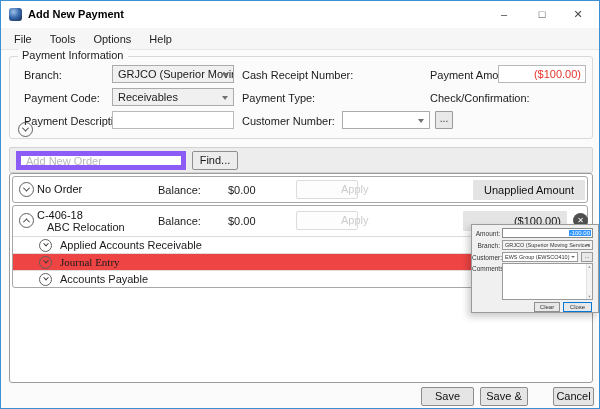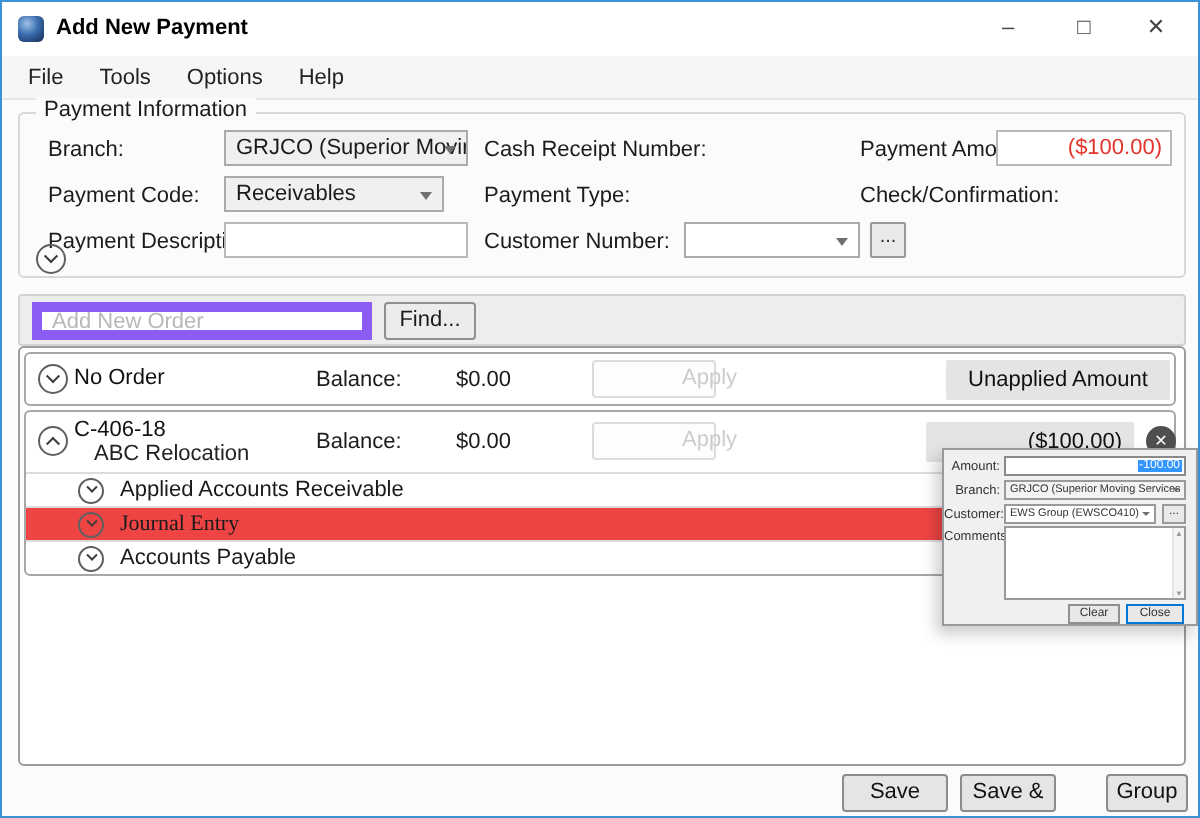--- a/index.html
+++ b/index.html
@@ -128,21 +128,21 @@
       <span>GRJCO (Superior Movir</span>
       <span class="caret"></span>
     </div>
 
     <span class="lbl" style="left:232px; top:12px;">Cash Receipt Number:</span>
 
     <span class="lbl" style="left:420px; top:12px;">Payment Amount:</span>
     <input class="tinput amount-red" style="left: 488px; top: 8px; width: 88px;" value="($100.00)">
 
     <span class="lbl" style="left:14px; top:35px;">Payment Code:</span>
-    <div class="combo" style="left:102px; top:31px; width:110px;">
+    <div class="combo" style="left:102px; top:31px; width:122px;">
       <span>Receivables</span>
       <span class="caret"></span>
     </div>
 
     <span class="lbl" style="left:232px; top:35px;text-align:right;">Payment Type:</span>
     <span class="lbl" style="left:420px; top:35px;">Check/Confirmation:</span>
 
     <span class="lbl" style="left:14px; top:58px;">Payment Description:</span>
     <input class="tinput" style="left: 102px; top: 54px; width: 122px;">
 
@@ -235,15 +235,15 @@
         <span>▼</span>
       </div>
     </div>
 
     <div class="p-btn clear">Clear</div>
     <div class="p-btn close">Close</div>
   </div>
 
   <div class="f-btn f-save">Save</div>
   <div class="f-btn f-savenew">Save &amp; New</div>
-  <div class="f-btn f-cancel">Group</div>
+  <div class="f-btn f-cancel">Cancel</div>
 
 </div>
 
 </body></html>

